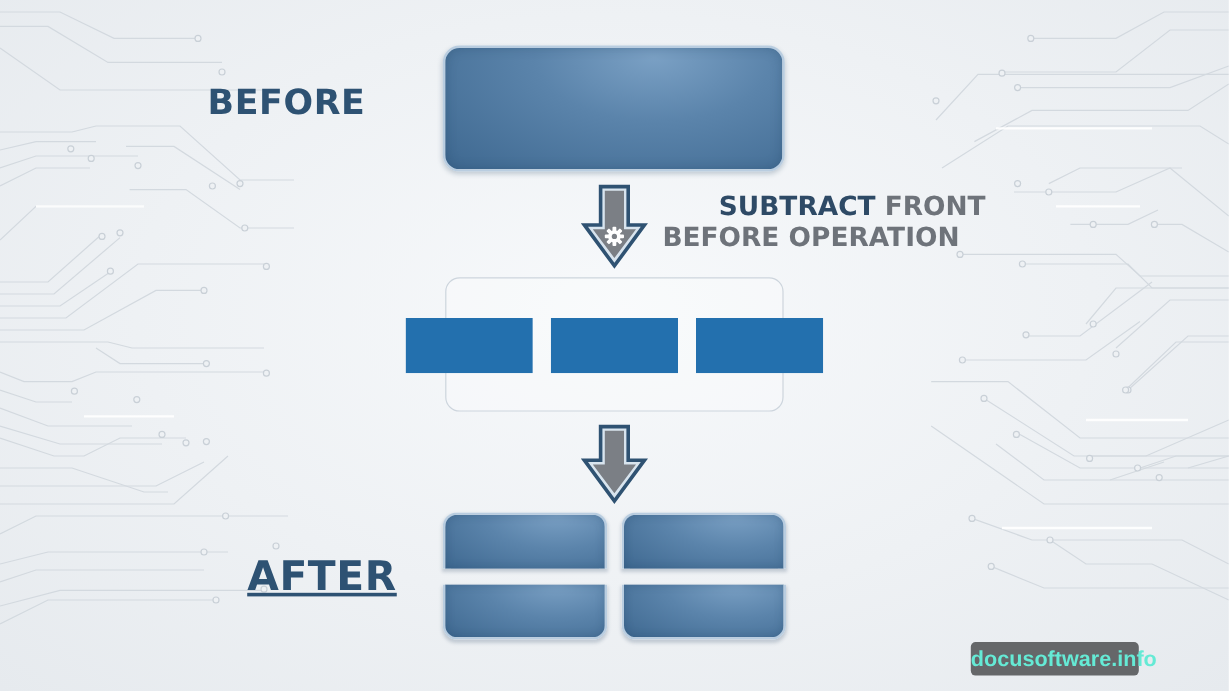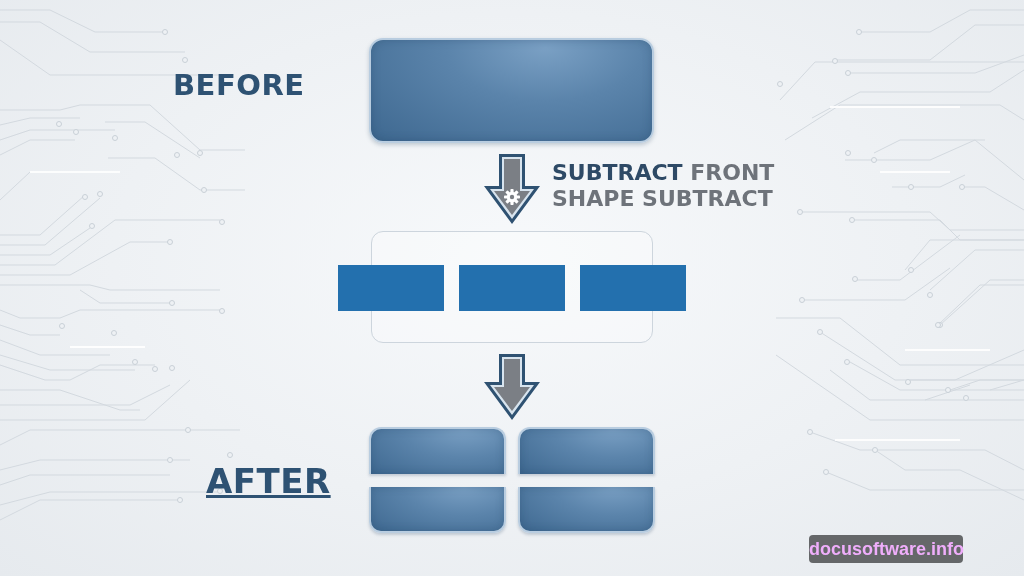--- a/index.html
+++ b/index.html
@@ -46,22 +46,22 @@
   .piece { position: absolute; box-sizing: border-box; border: 2px solid #b9cde0;
     background: radial-gradient(ellipse at 70% 0%, #7aa0c4 0%, #5b84ab 45%, #3e6890 100%);
     box-shadow: 0 2px 3px rgba(40,70,100,0.22), inset 0 0 8px rgba(20,50,80,0.22);
   }
   .piece-tl { left: 369px; top: 427px; width: 137px; height: 47px; border-radius: 12px 12px 0 0; border-bottom: none; }
   .piece-tr { left: 518px; top: 427px; width: 137px; height: 47px; border-radius: 12px 12px 0 0; border-bottom: none; }
   .piece-bl { left: 369px; top: 487px; width: 137px; height: 46px; border-radius: 0 0 12px 12px; border-top: none; }
   .piece-br { left: 518px; top: 487px; width: 137px; height: 46px; border-radius: 0 0 12px 12px; border-top: none; }
 
   .watermark {
-    position: absolute; left: 809px; top: 535px; width: 154px; height: 28px;
-    background: #5e6062; border-radius: 4px; color: #f0abfc;
+    position: absolute; left: 809px; top: 535px; width: 140px; height: 28px;
+    background: #5e6062; border-radius: 4px; color: #5eead4;
     font-family: "Liberation Sans", sans-serif; font-weight: bold; font-size: 18px;
     line-height: 28px; text-align: center; opacity: 0.95;
   }
 </style>
 </head>
 <body>
 
 <svg class="bg-circuit" viewBox="0 0 1024 576" xmlns="http://www.w3.org/2000/svg">
   <g fill="none" stroke="#d3d9df" stroke-width="1">
 
@@ -201,23 +201,23 @@
     <rect x="-1.6" y="-8" width="3.2" height="16" rx="0.8"></rect>
     <rect x="-1.6" y="-8" width="3.2" height="16" rx="0.8" transform="rotate(45)"></rect>
     <rect x="-1.6" y="-8" width="3.2" height="16" rx="0.8" transform="rotate(90)"></rect>
     <rect x="-1.6" y="-8" width="3.2" height="16" rx="0.8" transform="rotate(135)"></rect>
     <circle r="2.2" fill="#7b7f85"></circle>
   </g>
 </svg>
 
 <div class="op-text">
   <div>
-    <span class="op-strong" style="color:#2e4a66;">SUBTRACT</span><span class="op-light" style="color:#6e737a;font-weight:bold;text-align:center;"> FRONT</span>
+    <span class="op-strong" style="color:#2e4a66;margin-left:47px;">SUBTRACT</span><span class="op-light" style="color:#6e737a;font-weight:bold;text-align:center;"> FRONT</span>
   </div>
-  <div style="color:#6e737a;">SHAPE SUBTRACT</div>
+  <div style="color:#6e737a;">BEFORE OPERATION</div>
 </div>
 
 <div class="frame"></div>
 <svg class="cutter cutter-1" viewBox="0 0 106 46">
     <rect width="106" height="46" fill="#2370ae"></rect>
   </svg>
 <svg class="cutter cutter-2" viewBox="0 0 106 46">
     <rect width="106" height="46" fill="#2370ae"></rect>
   </svg>
 <svg class="cutter cutter-3" viewBox="0 0 106 46">

